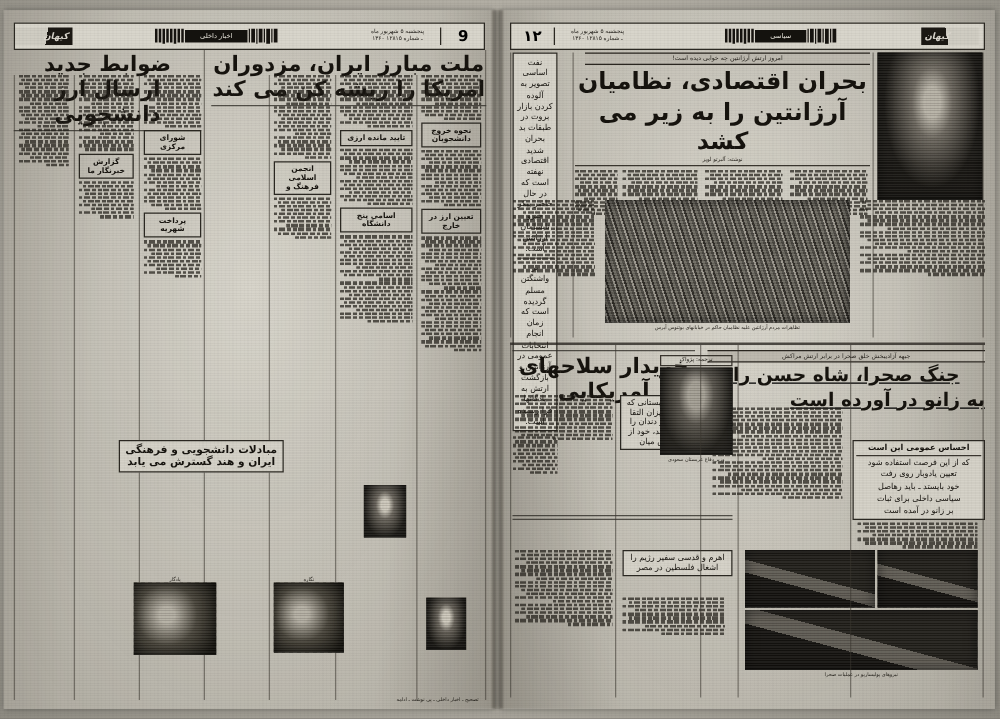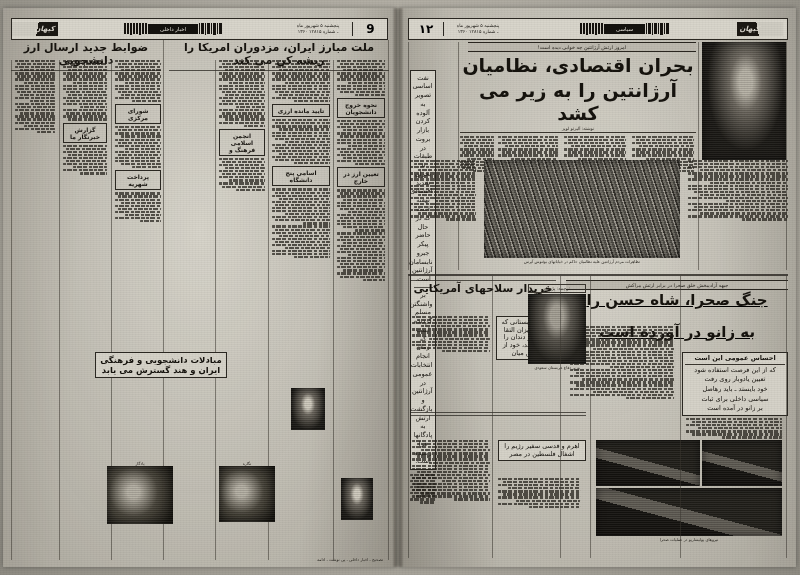--- a/index.html
+++ b/index.html
@@ -53,21 +53,21 @@
        background:linear-gradient(100deg,#cfccc2 0 55%,#1b1813 55% 100%);
        overflow:hidden;display:flex;align-items:center;justify-content:flex-end;}
   .mh-logo-box span{color:#ddd9d0;font-size:7px;font-weight:bold;
        transform:skewX(-14deg);padding-right:3px;}
 
   
   .hl{direction:rtl;text-align:center;font-weight:bold;color:#16130e;
       font-family:"DejaVu Sans","Liberation Sans",sans-serif;line-height:1.18;}
   .hl-xl{font-size:19px;letter-spacing:-1px;}
   .hl-lg{font-size:15px;letter-spacing:-.5px;}
-  .hl-md{font-size:11px;letter-spacing:-.3px;}
+  .hl-md{font-size:17px;letter-spacing:-.3px;}
   .hl-sm{font-size:8.5px;}
   .hl-xs{font-size:6.5px;}
   .kicker{direction:rtl;text-align:center;font-size:5px;color:#2a2620;
       background:#bdb9af;border-top:1px solid #2a2620;border-bottom:1px solid #2a2620;
       padding:1px 0;}
 
   
   .txt{--lh:2.6px;--gap:1.15px;}
   .txt .ln{height:var(--lh);margin-bottom:var(--gap);
       background:linear-gradient(90deg,#2d2a24 0%, #2d2a24 100%);
@@ -537,21 +537,21 @@
 
     <div class="sect" style="left:60px;top:46px;width:236px;">
       <div class="hl hl-xl">بحران اقتصادی، نظامیان</div>
       <div class="hl hl-xl" style="margin-top:3px;">آرژانتین را به زیر می کشد</div>
     </div>
 
     <div class="sect" style="left:302px;top:34px;width:84px;">
       <div class="photo officer" style="height:118px;"></div>
     </div>
 
-    <div class="sect" style="left:10px;top:34px;width:26px;margin-top:28px;">
+    <div class="sect" style="left:10px;top:34px;width:36px;">
       <div class="boxed" style="background:#d5d2c8;padding:2.5px;">
         <div class="hl hl-xs" style="font-weight:normal;line-height:1.35;">نفت اساسی تصویر به آلوده کردن بازار بروت در طبقات بد بحران شدید اقتصادی نهفته است که در حال حاضر پیکر جبرو نابسامان آرژانتین است.</div>
         <div class="rule" style="margin:3px 0;"></div>
         <div class="hl hl-xs" style="font-weight:normal;line-height:1.35;">بر واشنگتن مسلم گردیده است که زمان انجام انتخابات عمومی در آرژانتین و بازگشت ارتش به پادگانها فرا رسیده است.</div>
       </div>
       <div class="txt dense" style="margin-top:4px;">
         <div class="ln s1"></div>
           <div class="ln s2"></div>
           <div class="ln s1"></div>
           <div class="ln s3"></div>
@@ -687,21 +687,21 @@
       </div>
     </div>
 
     <div class="rule2" style="position:absolute;left:8px;right:8px;top:266px;"></div>
 
     <div class="sect" style="left:166px;top:272px;width:222px;">
       <div class="kicker">جبهه آزادیبخش خلق صحرا در برابر ارتش مراکش</div>
     </div>
     <div class="sect" style="left:166px;top:284px;width:222px;text-decoration:underline;">
       <div class="hl hl-lg">جنگ صحرا، شاه حسن را</div>
-      <div class="hl hl-lg" style="margin-top:14px;">به زانو در آورده است</div>
+      <div class="hl hl-lg" style="margin-top:2px;text-align:right;">به زانو در آورده است</div>
     </div>
 
     <div class="sect boxed" style="left:282px;top:344px;width:100px;background:#d5d2c8;">
       <div class="hl hl-xs" style="padding-bottom:1px;border-bottom:1px solid #3a362f;">احساس عمومی این است</div>
       <div class="hl hl-xs" style="font-weight:normal;margin-top:2px;">که از این فرصت استفاده شود</div>
       <div class="hl hl-xs" style="font-weight:normal;margin-top:2px;">تعیین یادوبار روی رفت</div>
       <div class="hl hl-xs" style="font-weight:normal;margin-top:2px;">خود بایستد ـ باید رهاصل</div>
       <div class="hl hl-xs" style="font-weight:normal;margin-top:2px;">سیاسی داخلی برای ثبات</div>
       <div class="hl hl-xs" style="font-weight:normal;margin-top:2px;">بر زانو در آمده است</div>
     </div>

